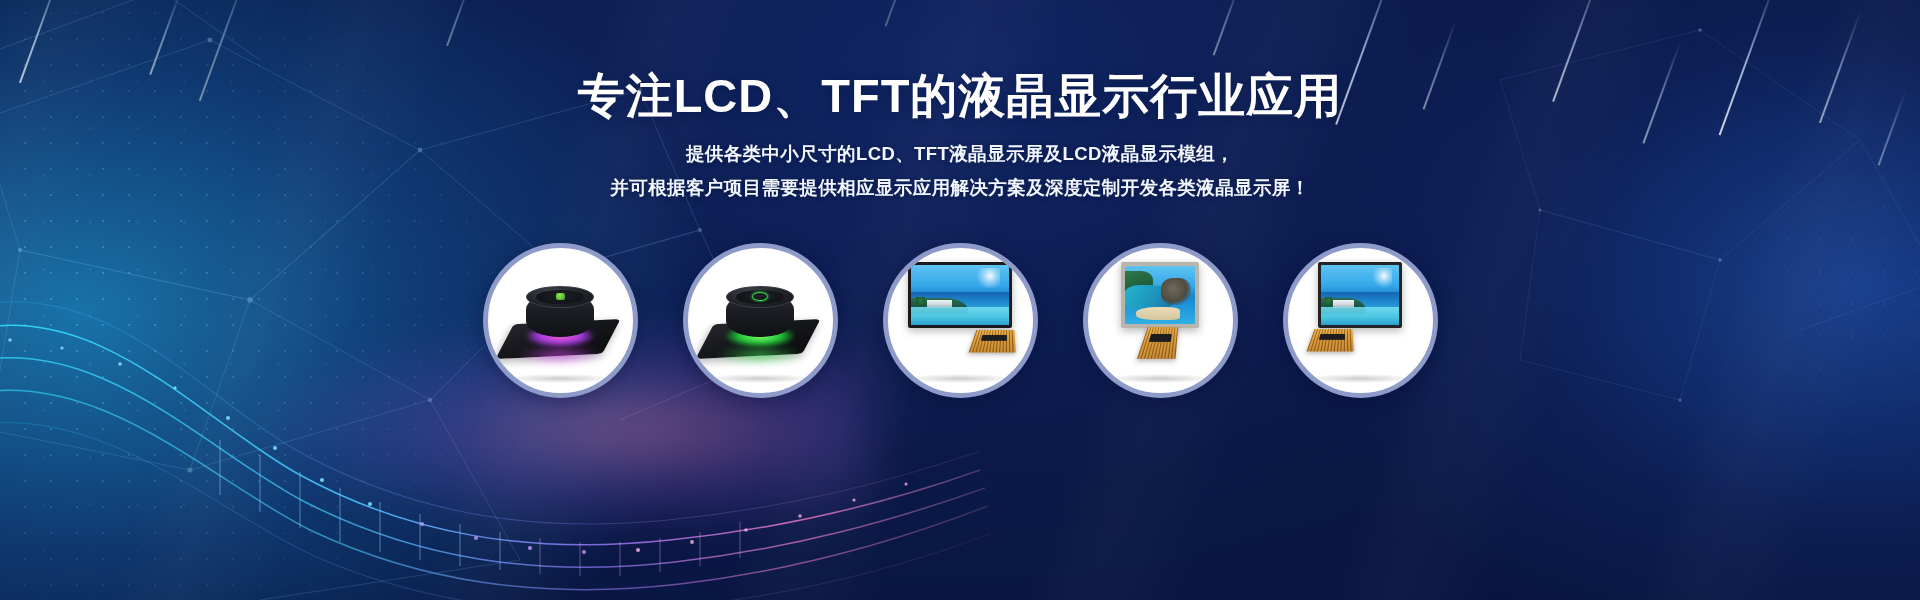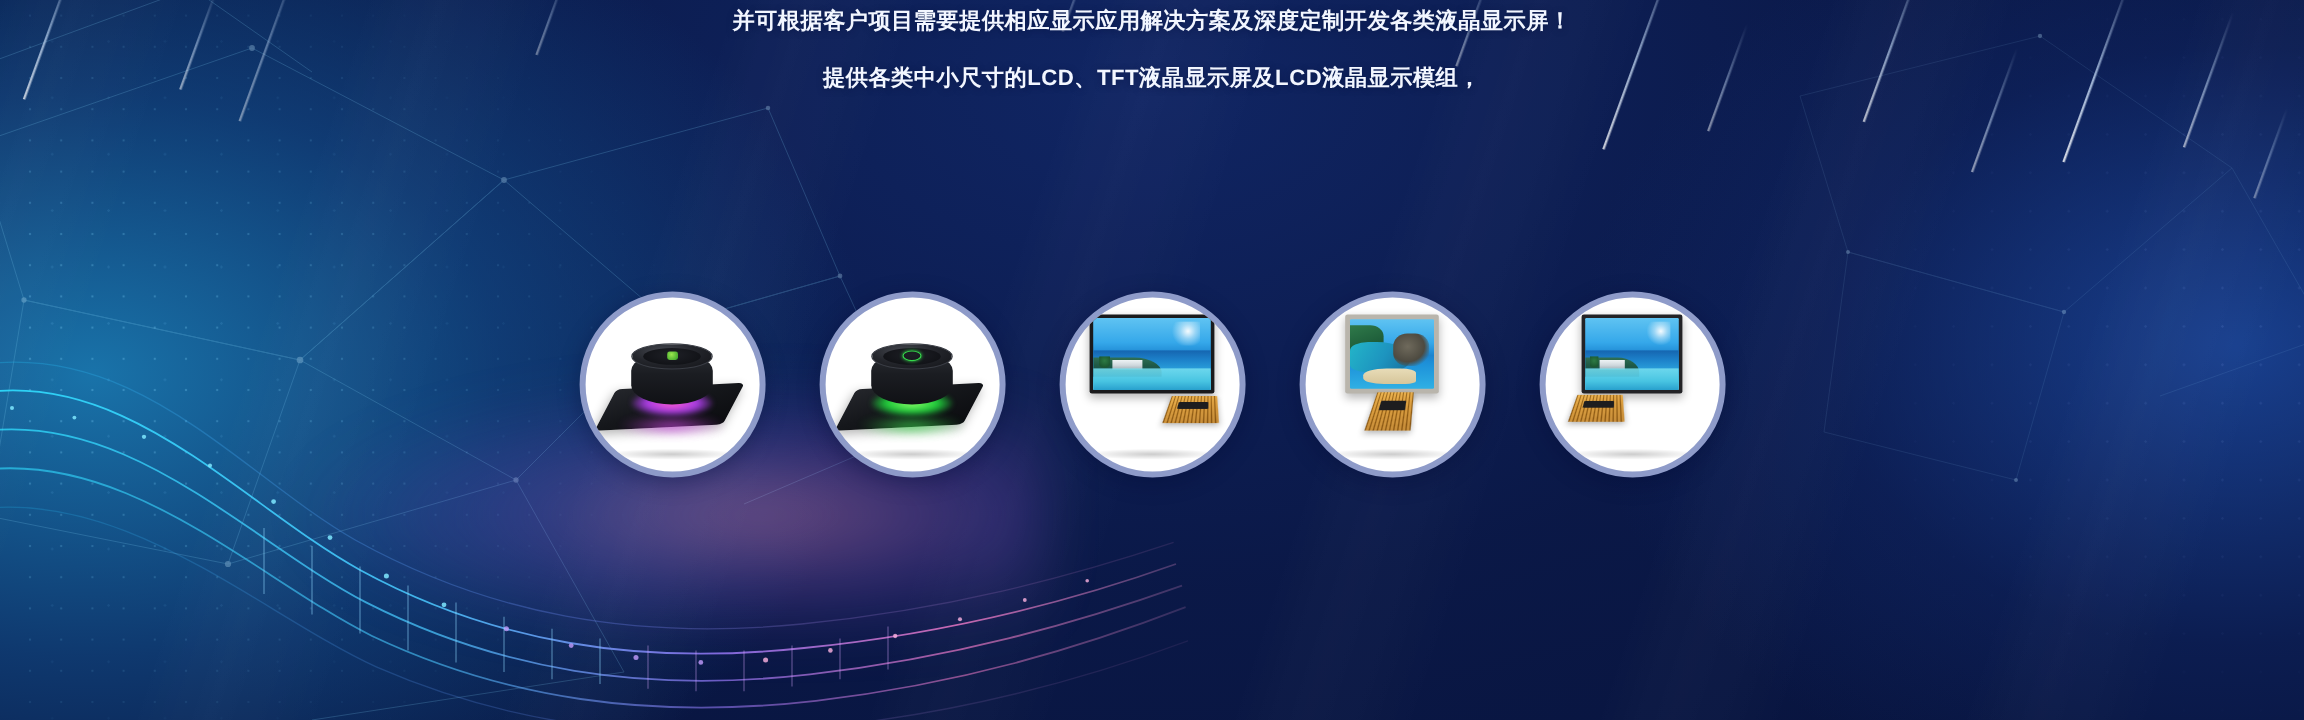--- a/index.html
+++ b/index.html
@@ -405,22 +405,23 @@
           <path d="M610,252 L610,286"></path>
         <path d="M650,252 L650,286"></path>
           <path d="M690,248 L690,282"></path>
         <path d="M730,242 L730,276"></path>
           <path d="M770,232 L770,268"></path>
       </g>
     </svg>
   </div>
 
   <div class="content">
+    <h1 class="headline">专注LCD、TFT的液晶显示行业应用</h1>
+    <p class="subline">提供各类中小尺寸的LCD、TFT液晶显示屏及LCD液晶显示模组，</p>
     <p class="subline second">并可根据客户项目需要提供相应显示应用解决方案及深度定制开发各类液晶显示屏！</p>
-    <p class="subline">提供各类中小尺寸的LCD、TFT液晶显示屏及LCD液晶显示模组，</p>
   </div>
 
   <div class="circles">
 
     <div class="circle">
       <div class="shot">
         <div class="spk-wrap">
           <div class="spk-base"></div>
           <div class="spk-glowfloor purple"></div>
           <div class="spk-ring purple"></div>

